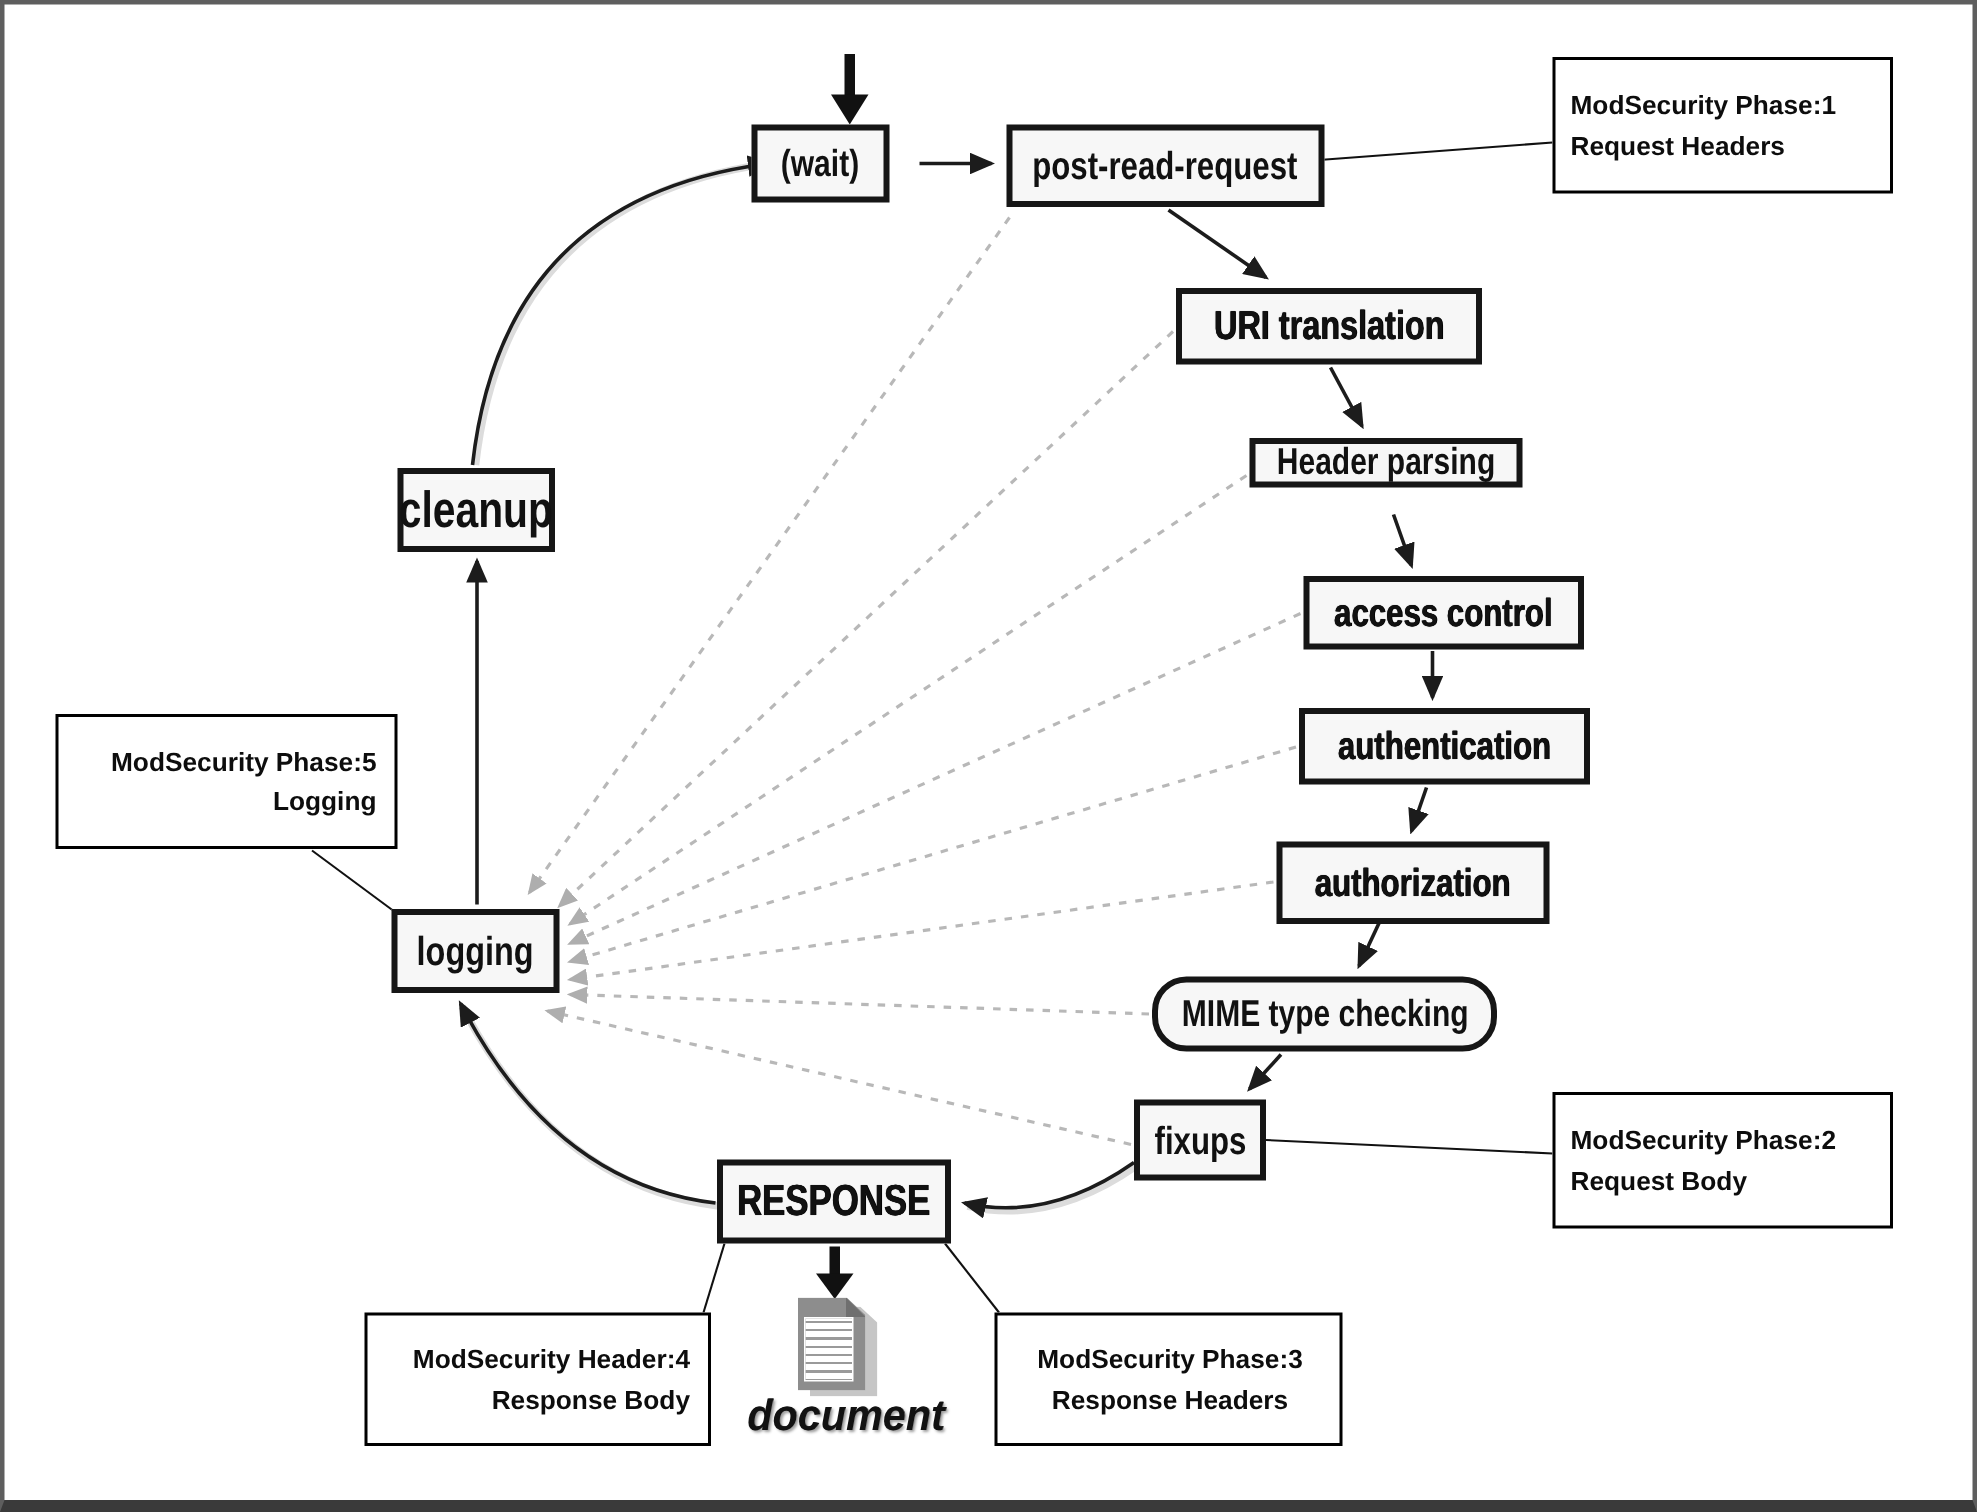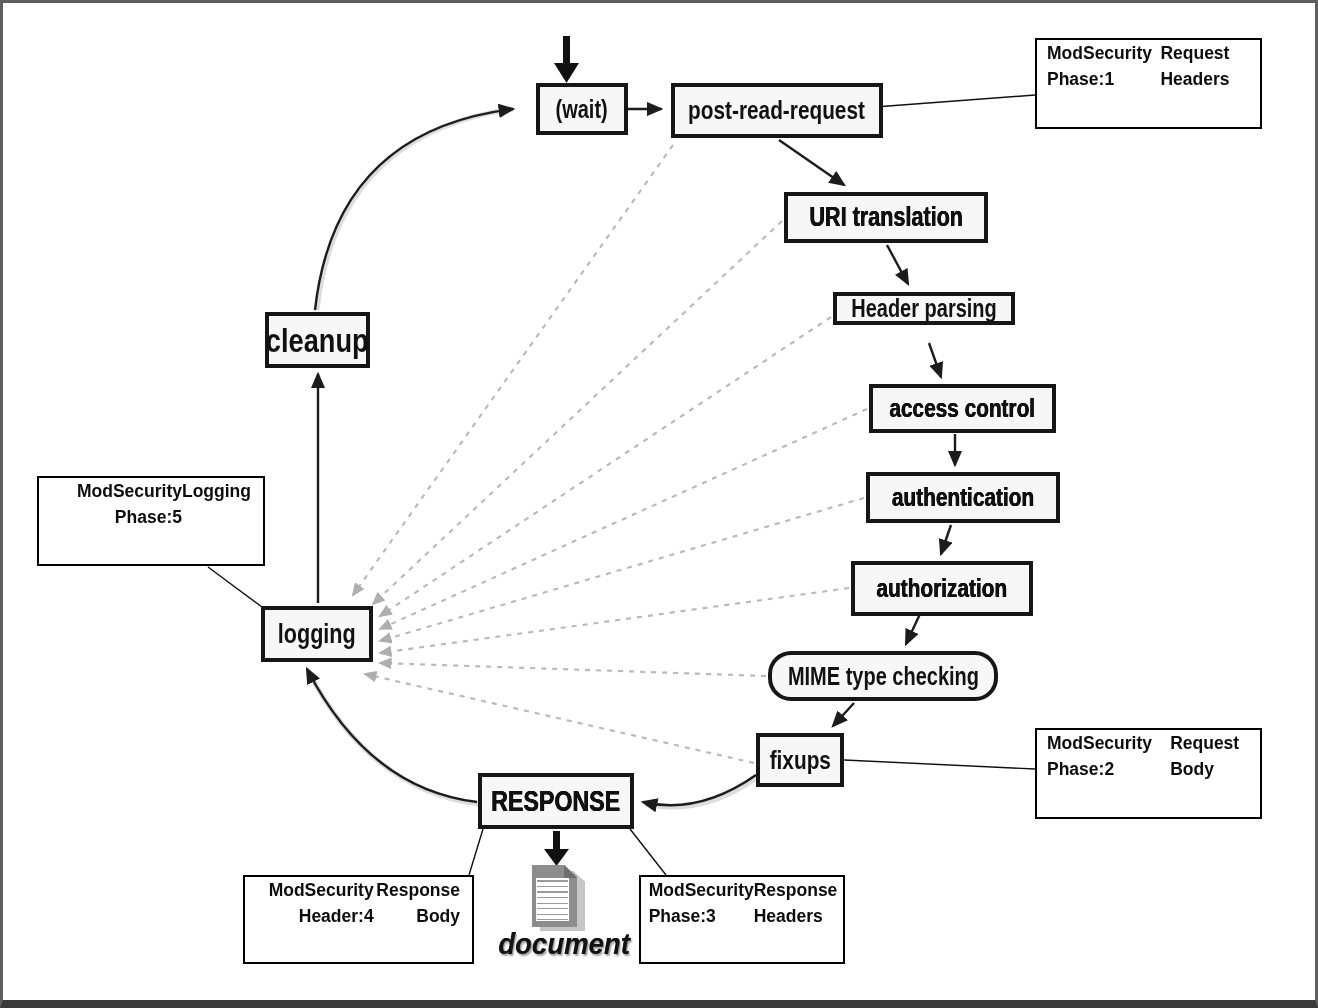--- a/index.html
+++ b/index.html
@@ -25,45 +25,45 @@
   }
   .node .t {
     display:inline-block;
     transform:scaleX(0.8);
     white-space:nowrap;
     font-weight:700;
     letter-spacing:0px;
   }
   .node.heavy .t { text-shadow:0.6px 0 0 #000, 0 0 0.5px #000; }
 
-  .n-wait     { left:533px; top:80px;  width:92px;  height:52px; font-size:25px; }
+  .n-wait     { left:498px; top:80px;  width:92px;  height:52px; font-size:25px; }
   .n-prr      { left:668px; top:80px;  width:212px; height:55px; font-size:26px; }
   .n-uri      { left:781px; top:189px; width:204px; height:51px; font-size:27px; }
   .n-header   { left:830px; top:289px; width:182px; height:33px; font-size:25px; }
   .n-access   { left:866px; top:381px; width:187px; height:49px; font-size:26px; }
   .n-auth     { left:863px; top:469px; width:194px; height:51px; font-size:26px; }
   .n-authz    { left:848px; top:558px; width:182px; height:55px; font-size:26px; }
   .n-mime     { left:765px; top:648px; width:230px; height:50px; font-size:25px;border-radius:23px; }
   .n-fixups   { left:753px; top:730px; width:88px;  height:54px; font-size:26px; }
   .n-response { left:475px; top:770px; width:156px; height:56px; font-size:29px; }
   .n-logging  { left:258px; top:603px; width:112px; height:56px; font-size:27px; }
   .n-cleanup  { left:262px; top:309px; width:105px; height:56px; font-size:34px; }
 
   
   .callout {
     position:absolute;
     background:#fff;
     border:2px solid #000;
-    display:flex; flex-direction:row; justify-content:center;
+    display:flex; flex-direction:column; justify-content:center;
     font-weight:700; font-size:17.5px; line-height:1.5;
     color:#0d0d0d;
   }
   .c-ph1 { left:1032px; top:35px;  width:227px; height:91px; text-align:left;  padding:0 8px 0 10px; }
   .c-ph2 { left:1032px; top:725px; width:227px; height:91px; text-align:left;  padding:0 8px 0 10px; }
-  .c-ph3 { left:636px;  top:872px; width:206px; height:89px; text-align:left;  padding:0 8px 0 10px; }
+  .c-ph3 { left:660px;  top:872px; width:232px; height:89px; text-align:center;  padding:0 8px 0 10px; }
   .c-ph4 { left:240px;  top:872px; width:231px; height:89px; text-align:right; padding:0 12px 0 8px; }
   .c-ph5 { left:34px;   top:473px; width:228px; height:90px; text-align:right; padding:0 12px 0 8px; }
 
   
   .doc-shadow {
     position:absolute; left:537px; top:868px; width:45px; height:60px;
     background:#c6c6c6;
     clip-path:polygon(0 0, 74% 0, 100% 18%, 100% 100%, 0 100%);
   }
   .doc-page {

